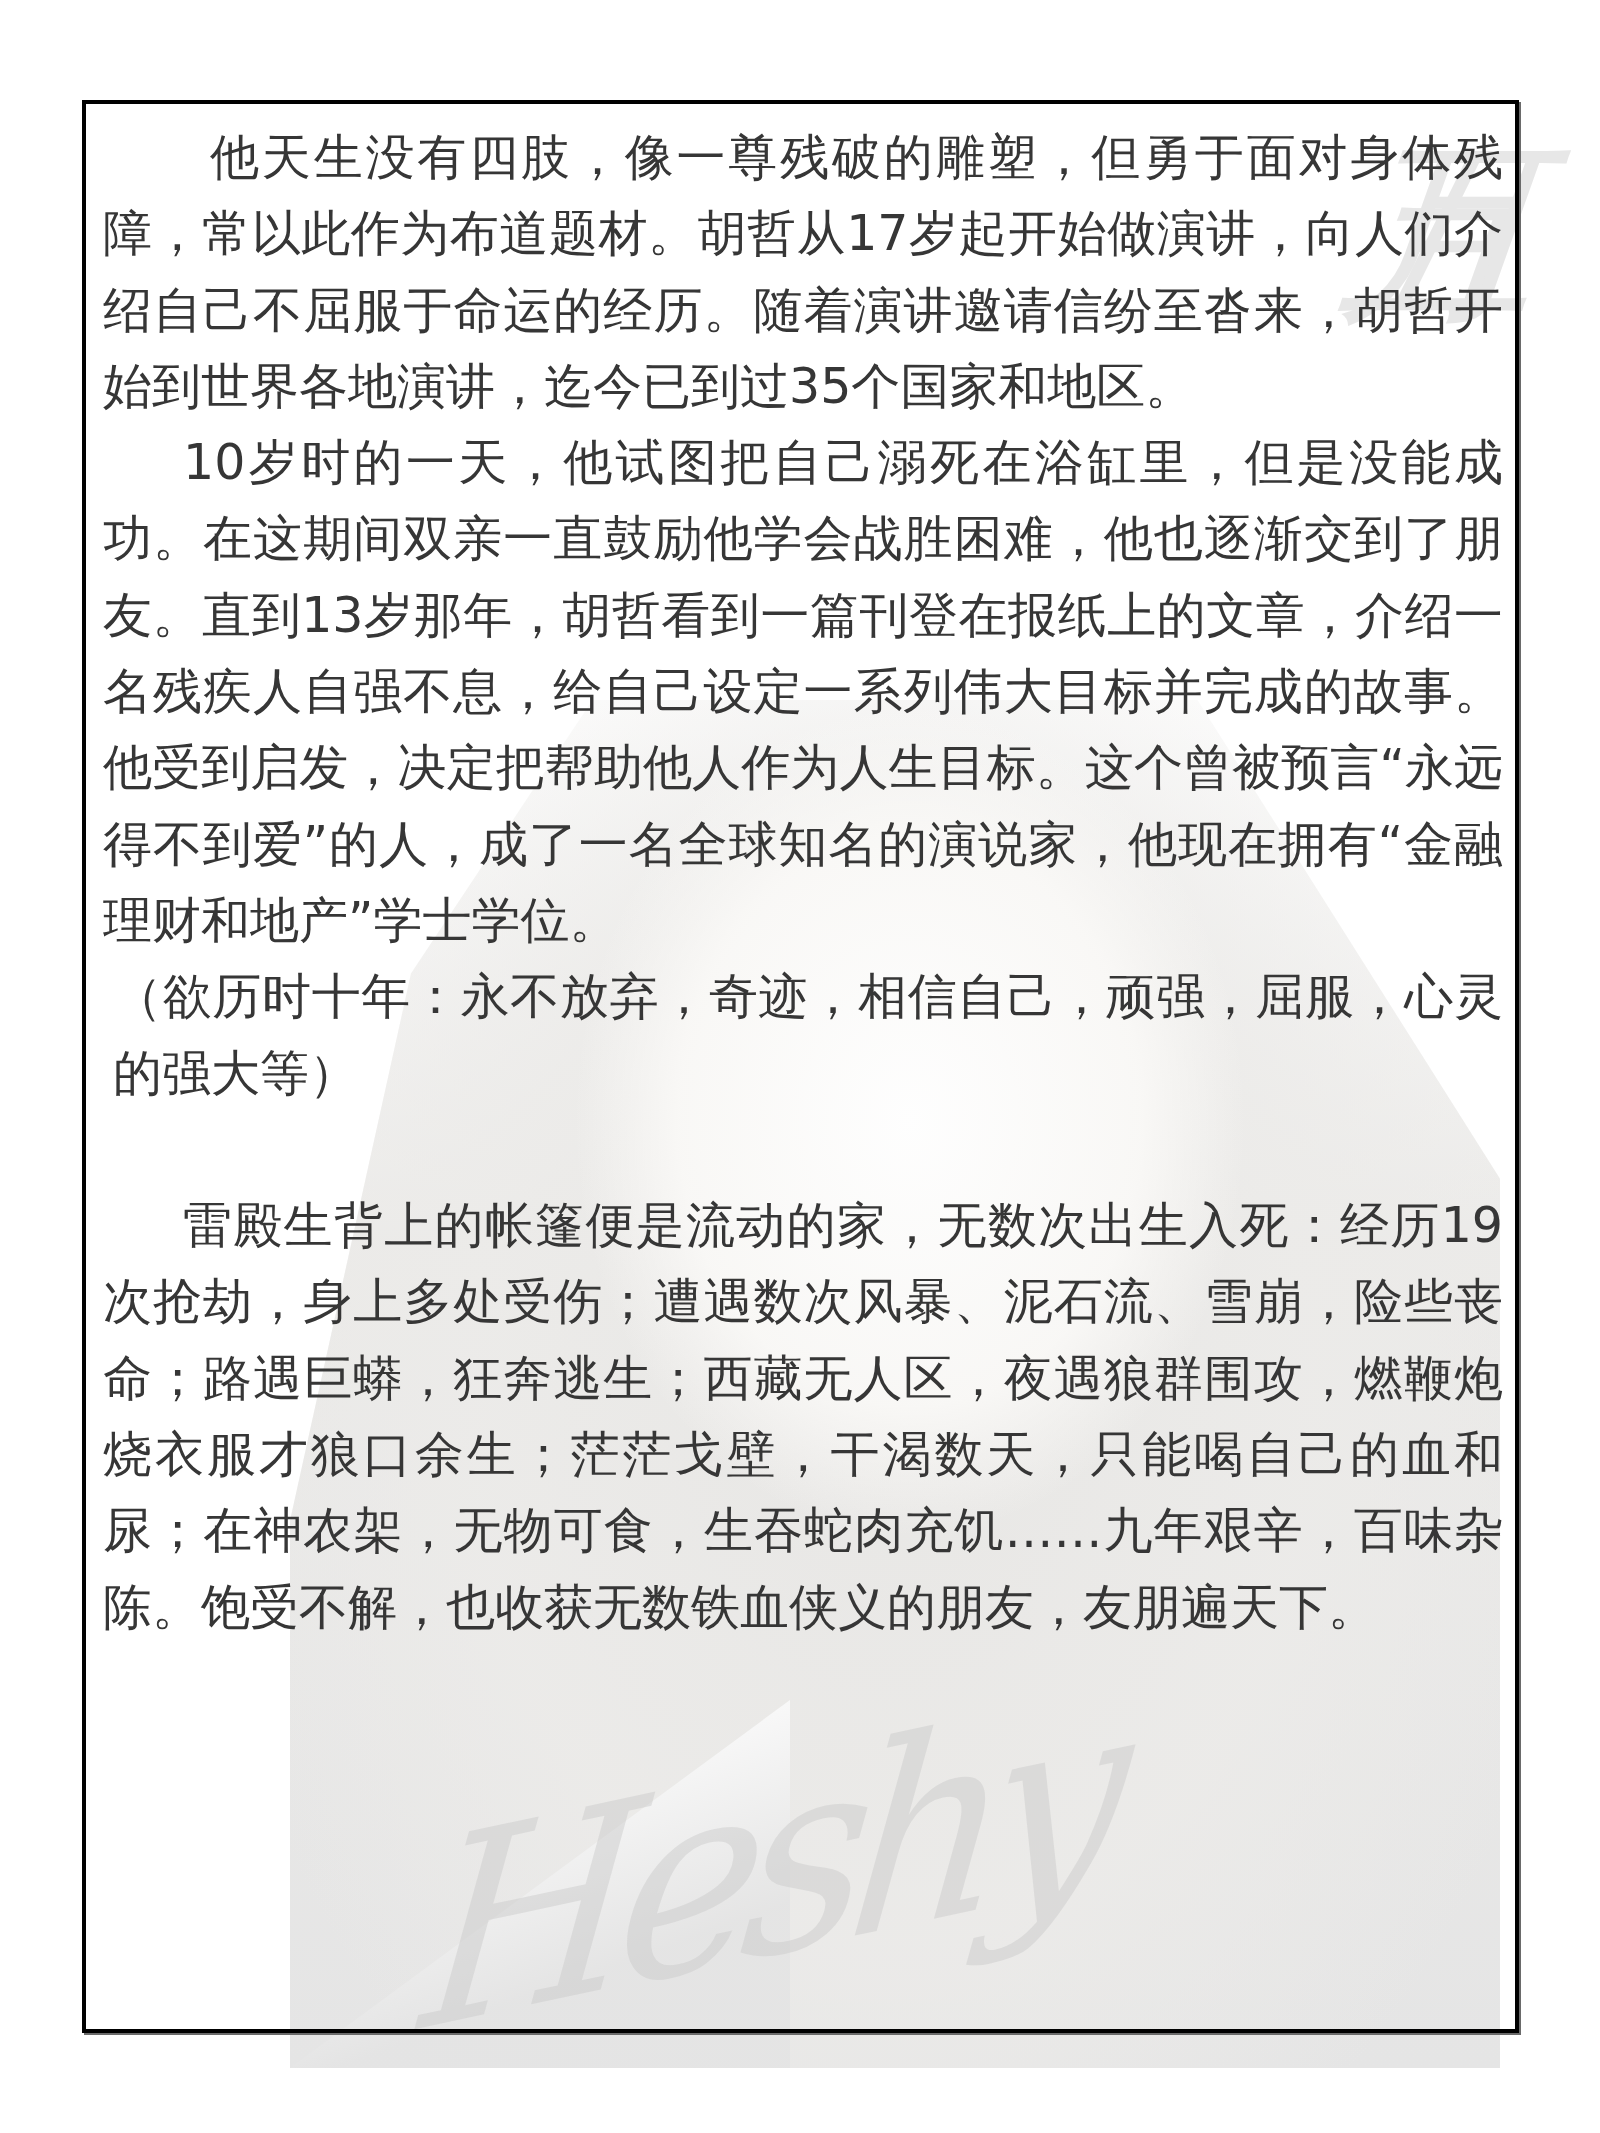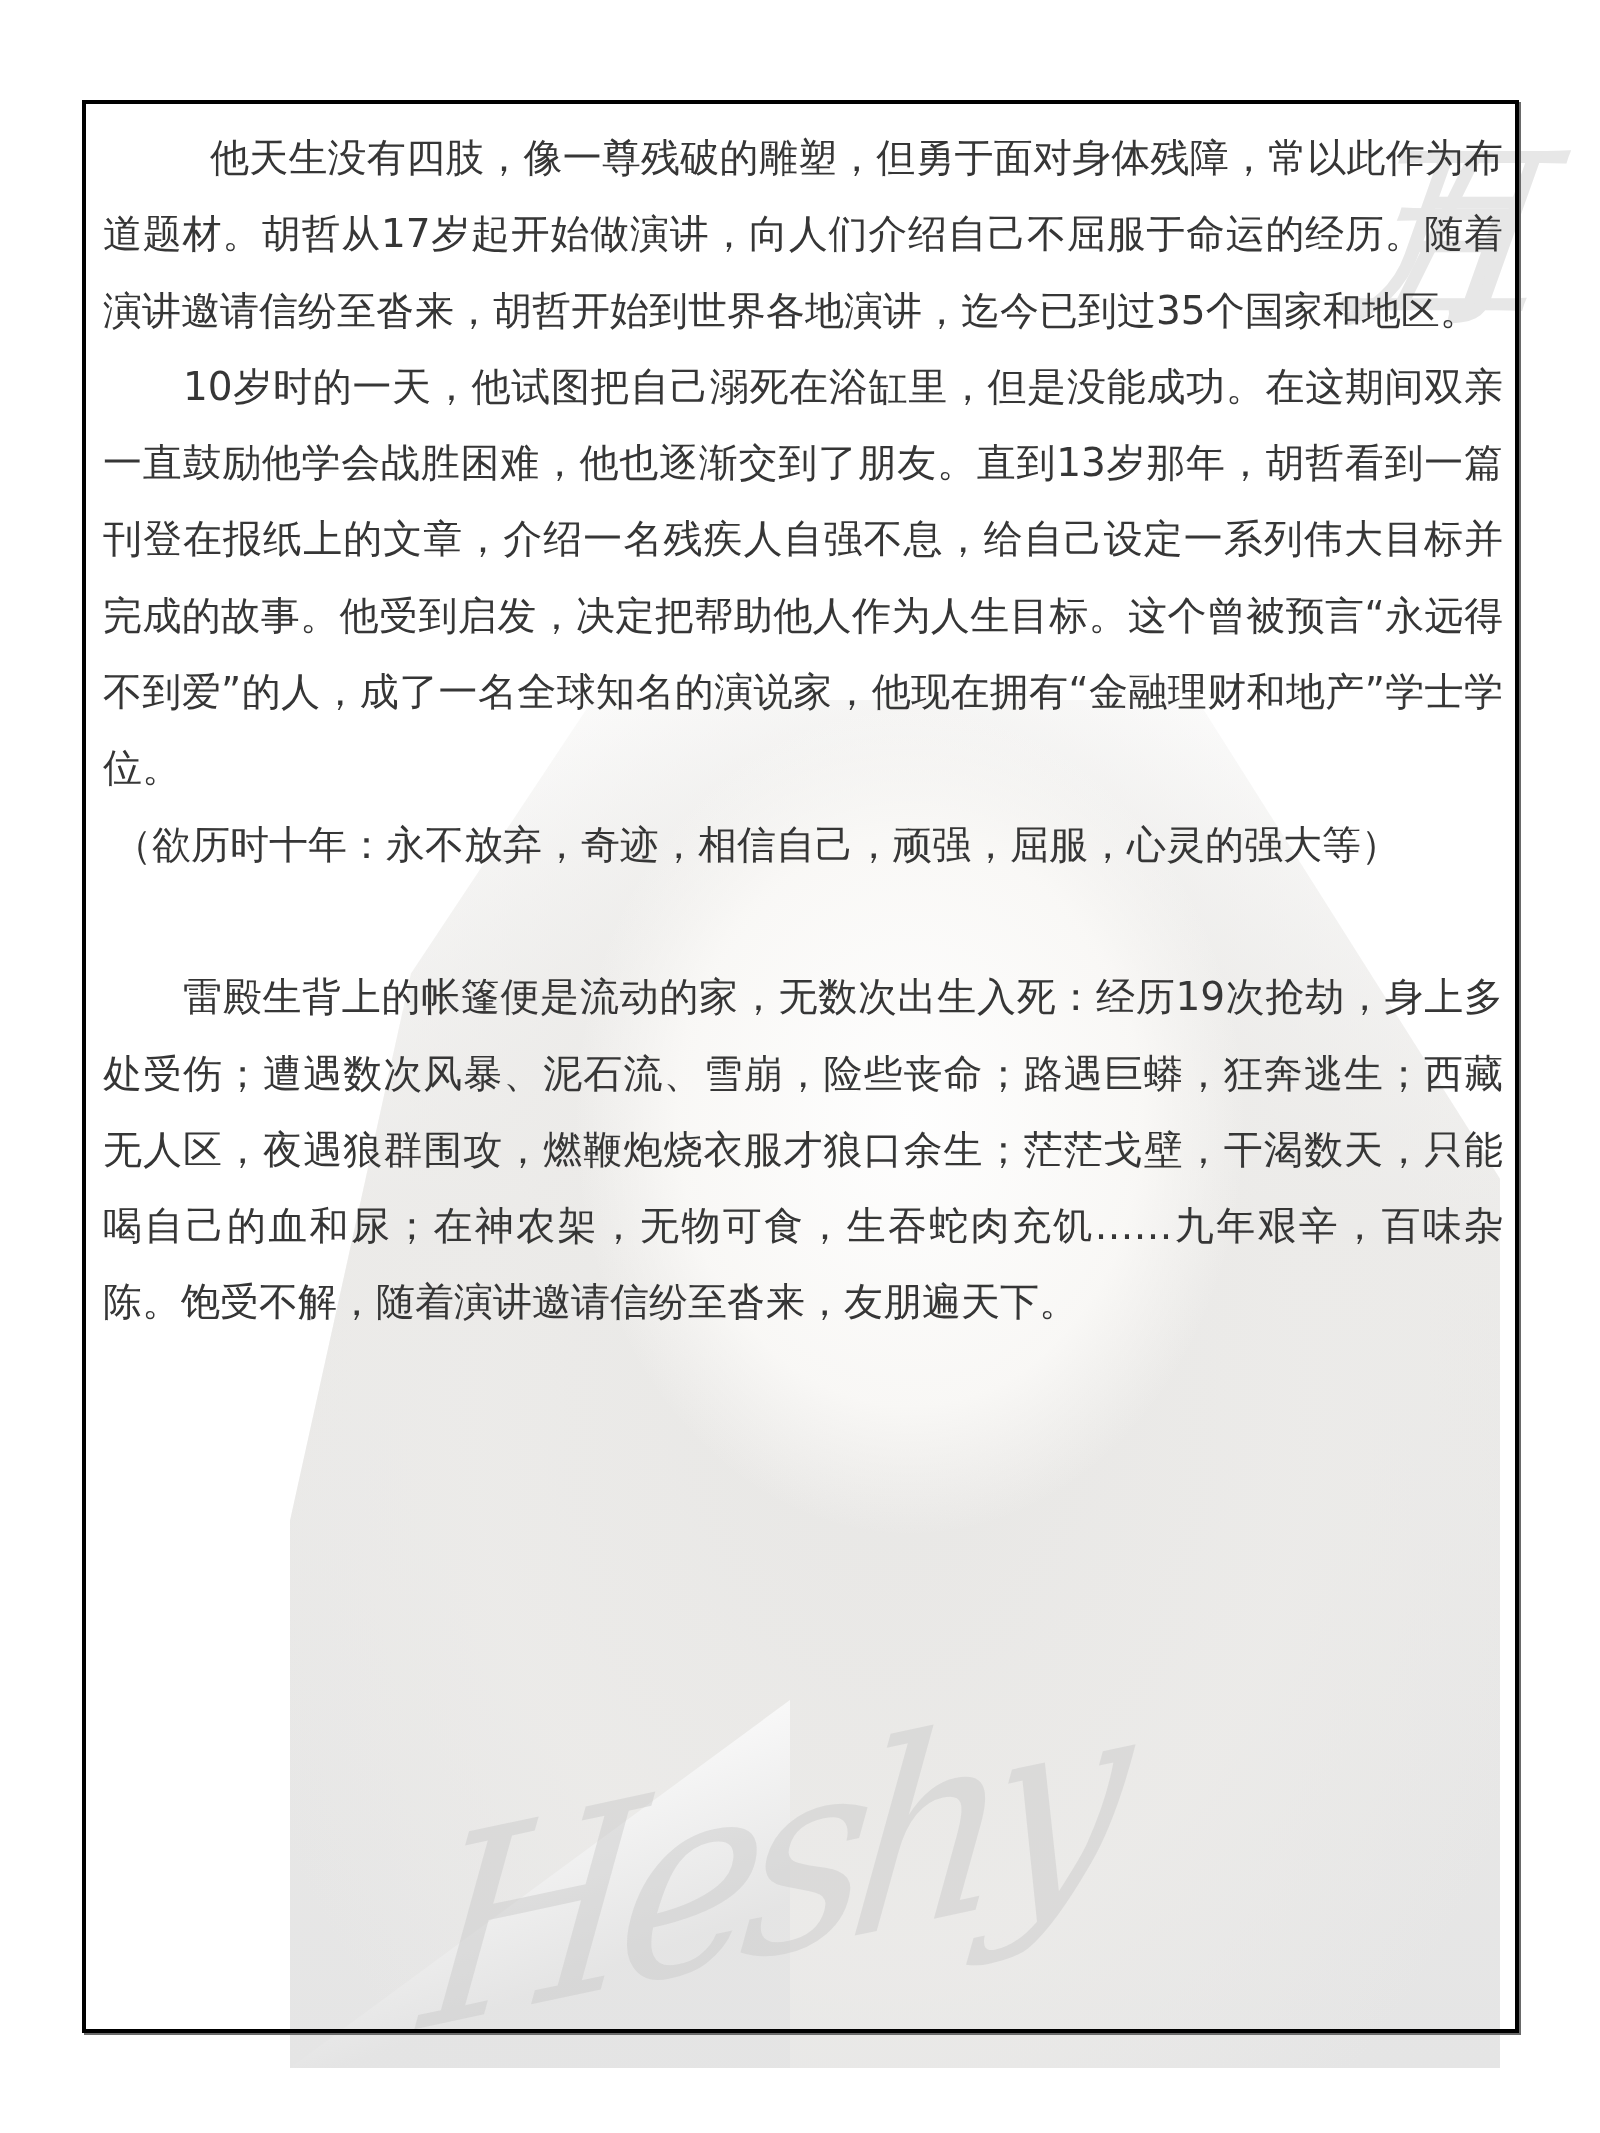--- a/index.html
+++ b/index.html
@@ -38,21 +38,21 @@
     z-index: 1;
   }
   .frame {
     position: absolute; left: 82px; top: 100px; width: 1429px; height: 1925px;
     border: 4px solid #000;
     box-shadow: 2px 2px 0 #6a6a6a;
     z-index: 2;
   }
   .content {
     position: absolute; left: 103px; top: 120px; width: 1400px;
-    font-size: 39px; line-height: 76.3px; color: #363636;
+    font-size: 49px; line-height: 76.3px; color: #363636;
     z-index: 3;
   }
   .content p { margin: 0; text-align: justify; text-align-last: left; }
   .indent { text-indent: 80px; }
   .indent-first { text-indent: 107px; }
   .note { padding-left: 10px; }
   .spacer { height: 76.3px; }
 </style>
 </head>
 <body>
@@ -63,14 +63,14 @@
 <div class="wm-month">五月</div>
 <div class="wm-script">Heshy</div>
 
 <div class="frame"></div>
 
 <div class="content">
   <p class="indent-first">他天生没有四肢，像一尊残破的雕塑，但勇于面对身体残障，常以此作为布道题材。胡哲从17岁起开始做演讲，向人们介绍自己不屈服于命运的经历。随着演讲邀请信纷至沓来，胡哲开始到世界各地演讲，迄今已到过35个国家和地区。</p>
   <p class="indent">10岁时的一天，他试图把自己溺死在浴缸里，但是没能成功。在这期间双亲一直鼓励他学会战胜困难，他也逐渐交到了朋友。直到13岁那年，胡哲看到一篇刊登在报纸上的文章，介绍一名残疾人自强不息，给自己设定一系列伟大目标并完成的故事。他受到启发，决定把帮助他人作为人生目标。这个曾被预言“永远得不到爱”的人，成了一名全球知名的演说家，他现在拥有“金融理财和地产”学士学位。</p>
   <p class="note">（欲历时十年：永不放弃，奇迹，相信自己，顽强，屈服，心灵的强大等）</p>
   <div class="spacer"></div>
-  <p class="indent">雷殿生背上的帐篷便是流动的家，无数次出生入死：经历19次抢劫，身上多处受伤；遭遇数次风暴、泥石流、雪崩，险些丧命；路遇巨蟒，狂奔逃生；西藏无人区，夜遇狼群围攻，燃鞭炮烧衣服才狼口余生；茫茫戈壁，干渴数天，只能喝自己的血和尿；在神农架，无物可食，生吞蛇肉充饥……九年艰辛，百味杂陈。饱受不解，随着演讲邀请信纷至沓来，友朋遍天下。</p>
+  <p class="indent">雷殿生背上的帐篷便是流动的家，无数次出生入死：经历19次抢劫，身上多处受伤；遭遇数次风暴、泥石流、雪崩，险些丧命；路遇巨蟒，狂奔逃生；西藏无人区，夜遇狼群围攻，燃鞭炮烧衣服才狼口余生；茫茫戈壁，干渴数天，只能喝自己的血和尿；在神农架，无物可食，生吞蛇肉充饥……九年艰辛，百味杂陈。饱受不解，也收获无数铁血侠义的朋友，友朋遍天下。</p>
 </div>
 
 </body></html>

